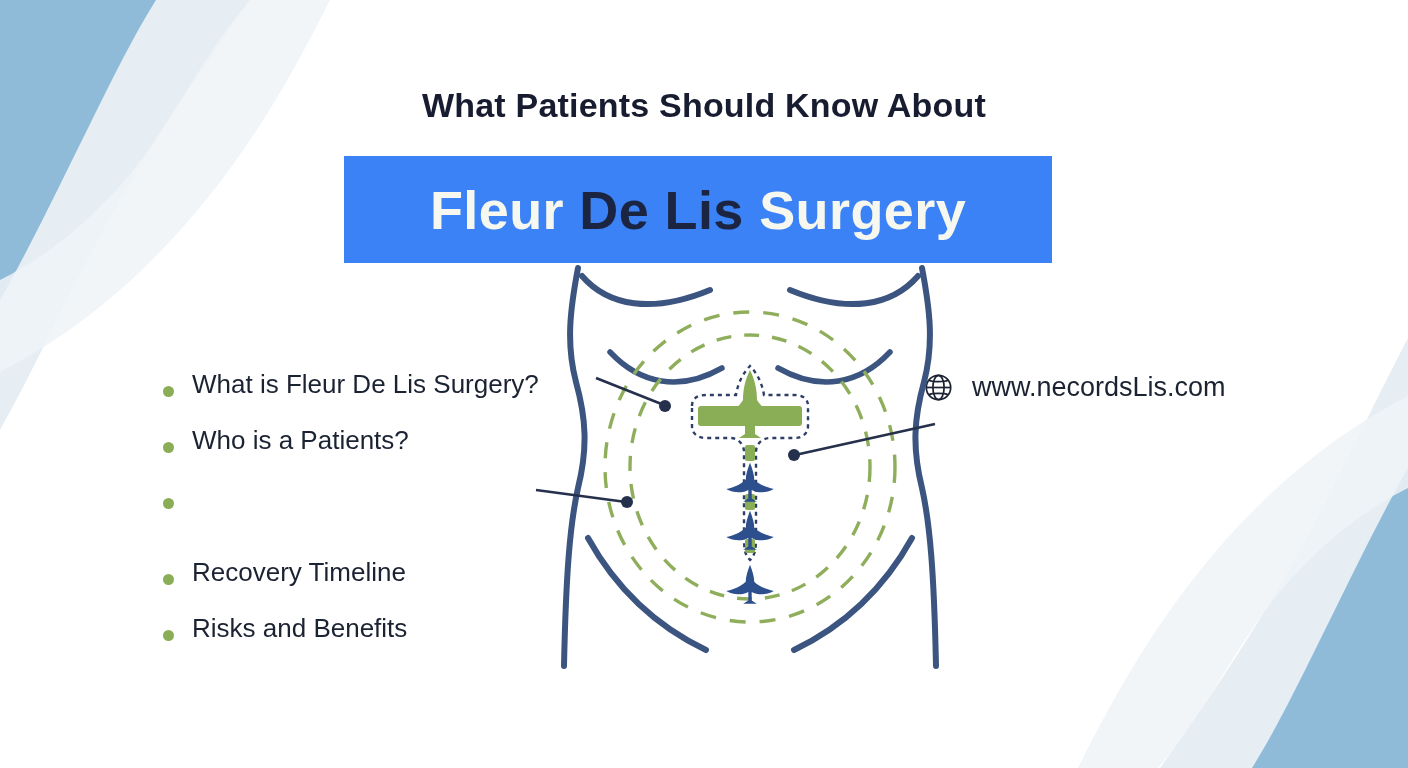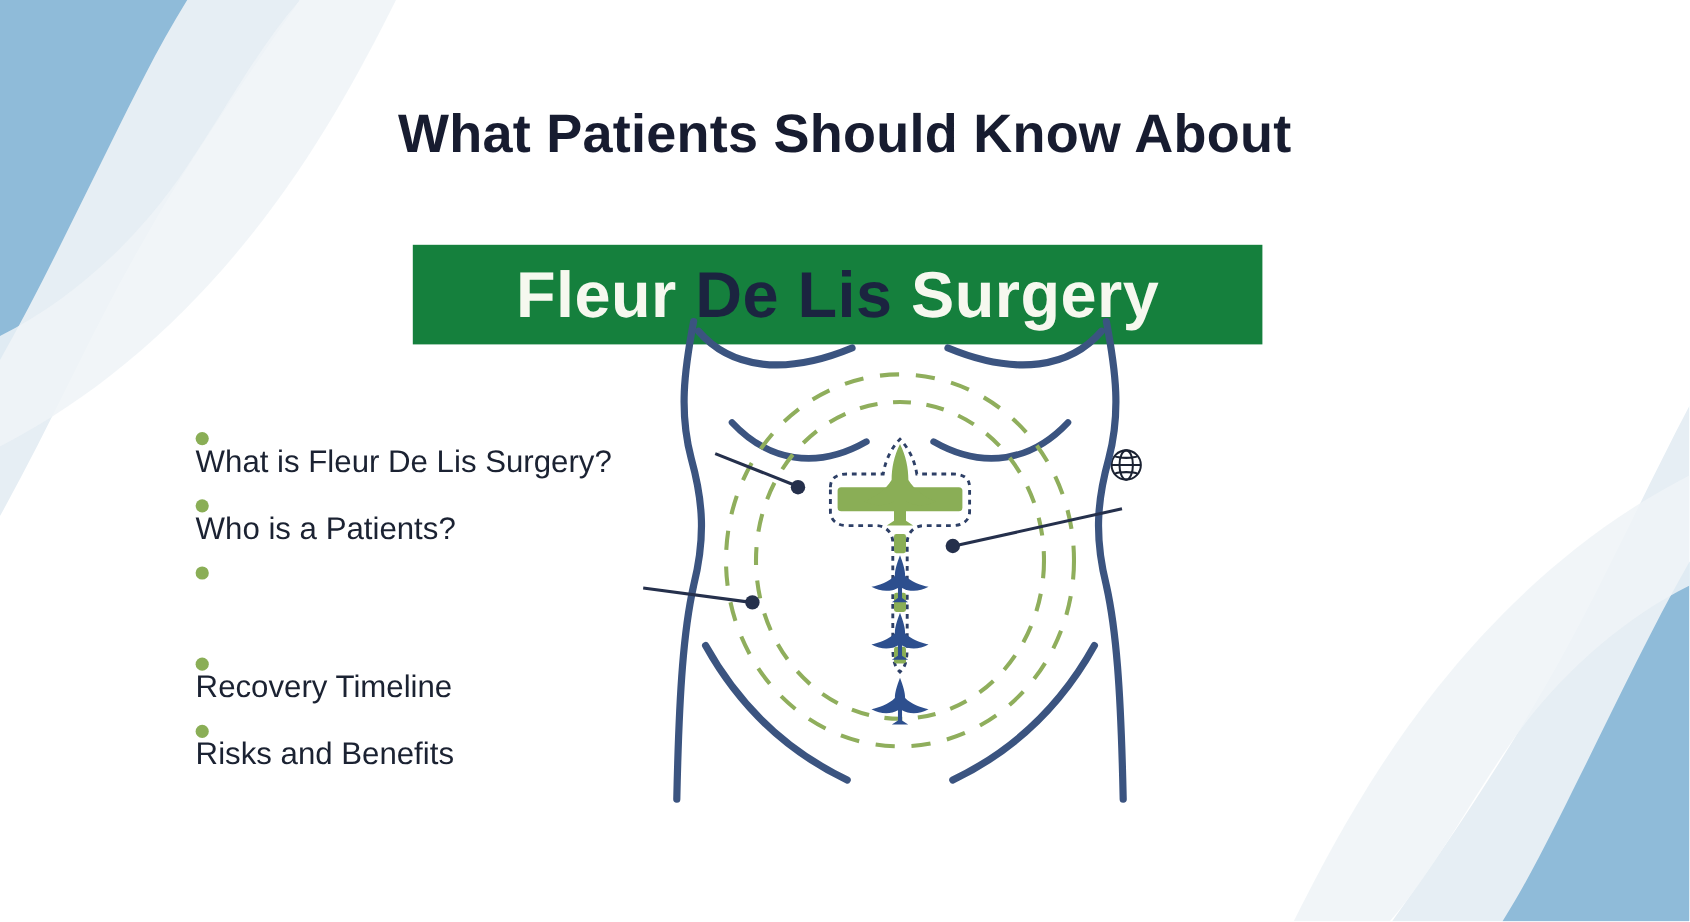--- a/index.html
+++ b/index.html
@@ -30,62 +30,60 @@
 
   
   .heading-block {
     position: absolute;
     left: 0;
     top: 88px;
     width: 1408px;
     text-align: center;
   }
   .heading-top {
-    font-size: 45px;
+    font-size: 34px;
     font-weight: bold;
     color: #171c30;
     letter-spacing: 0.2px;
     line-height: 1.05;
     margin: 0;
   }
   .title-banner {
     position: absolute;
     left: 344px;
     top: 156px;
     width: 708px;
-    height: 83px;
-    background: #15803d;
+    height: 107px;
+    background: #3b82f6;
     display: flex;
     align-items: center;
     justify-content: center;
-    margin-top: 48px;
   }
   .title-banner-text {
     font-size: 54px;
     font-weight: bold;
     letter-spacing: 0.4px;
     white-space: nowrap;
     line-height: 1;
   }
   .t-light { color: #f6f8ef; }
   .t-dark  { color: #1b2440; }
 
   
   .topics {
     position: absolute;
     left: 163px;
     top: 360px;
     width: 470px;
   }
   .topic-item {
     display: flex;
-    align-items: flex-start;
+    align-items: flex-end;
     height: 37px;
     margin-bottom: 19px;
-    flex-direction: column;
   }
   .topic-item.gap-before {
     margin-top: 39px;
   }
   .topic-dot {
     width: 11px;
     height: 11px;
     border-radius: 50%;
     background: #8aae56;
     flex: 0 0 auto;
@@ -197,20 +195,21 @@
         <svg width="33" height="33" viewBox="0 0 33 33">
           <g fill="none" stroke="#1b2232" stroke-width="1.7">
             <circle cx="16.5" cy="16.5" r="12.2"></circle>
             <ellipse cx="16.5" cy="16.5" rx="5.6" ry="12.2"></ellipse>
             <line x1="4.3" y1="16.5" x2="28.7" y2="16.5"></line>
             <path d="M7.0,9.2 C10.0,11.0 22.9,11.0 26.0,9.2"></path>
             <path d="M7.0,23.8 C10.0,22.0 22.9,22.0 26.0,23.8"></path>
           </g>
         </svg>
       </span>
+      <span class="contact-text">www.necordsLis.com</span>
     </div>
 
   </div>
 
   <svg class="illustration" viewBox="0 0 420 410">
 
     <g fill="none" stroke="#3b5480" stroke-linecap="round">
 
       <path d="M38,6 C30,48 26,82 36,120 C46,156 48,186 38,226 C30,262 26,310 24,404" stroke-width="6"></path>
 

